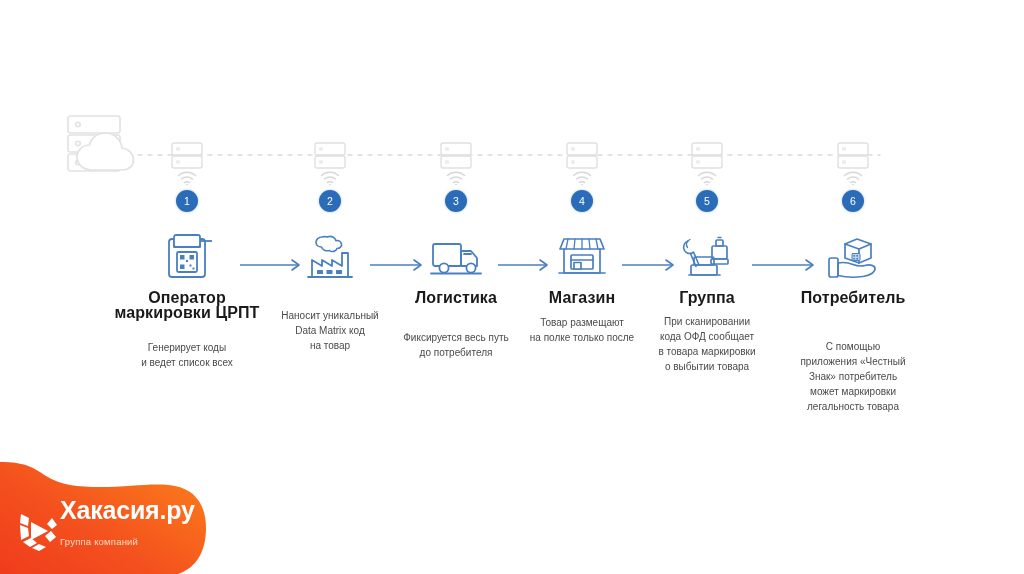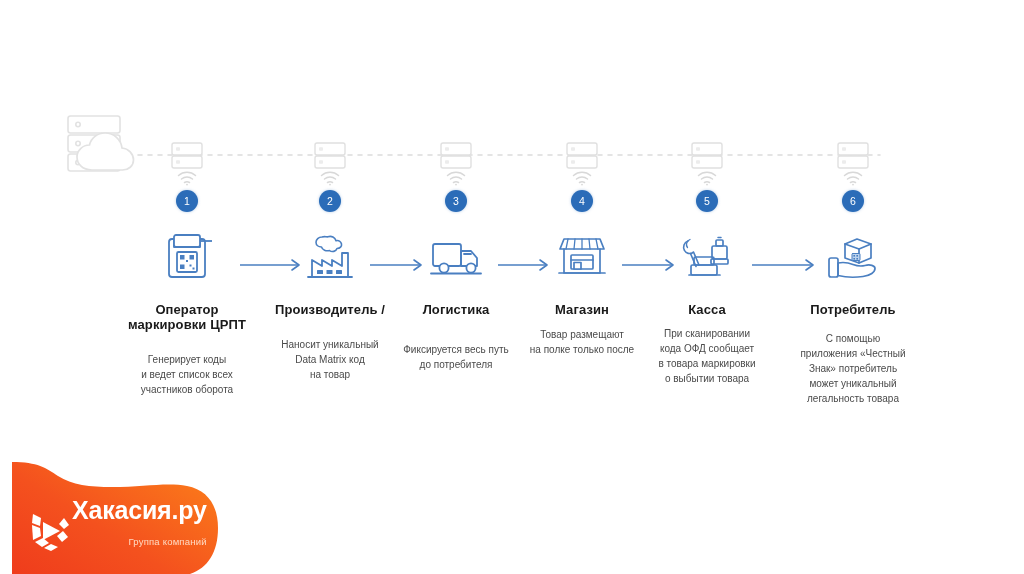--- a/index.html
+++ b/index.html
@@ -61,46 +61,45 @@
     box-shadow: 0 0 3px rgba(43,108,184,0.35);
   }
   .mainicon {
     height: 62px;
     margin-top: 14px;
     display: flex;
     align-items: center;
     justify-content: center;
   }
   .coltitle {
-    margin-top: 14px;
-    font-size: 13px;
+    margin-top: 2px;
+    font-size: 16px;
     font-weight: bold;
     color: #1a1a1a;
     line-height: 15px;
     letter-spacing: 0.1px;
   }
   .coldesc {
     margin-top: 20px;
     font-size: 10px;
     color: #4a4a4a;
     line-height: 15px;
   }
   .arrow {
     position: absolute;
     top: 257px;
   }
 
   
   #brand {
     position: absolute;
-    left: 12px;
+    left: 0;
     bottom: 0;
     width: 260px;
     height: 140px;
-    text-align: right;
   }
   #brandtext {
     position: absolute;
     left: 60px;
     bottom: 26px;
     color: #ffffff;
   }
   #brandname {
     font-size: 25px;
     font-weight: bold;
@@ -232,21 +231,20 @@
           </g>
         </svg>
       </div>
       <div class="coltitle">
         <div>Оператор</div>
         <div>маркировки ЦРПТ</div>
       </div>
       <div class="coldesc">
         <div>Генерирует коды</div>
         <div>и ведет список всех</div>
-        <div>участников оборота</div>
       </div>
     </div>
 
     <div class="col" style="left:250px;">
       <div class="wifi">
         <svg width="22" height="16" viewBox="0 0 22 16">
           <g fill="none" stroke="#d8d8d8" stroke-width="1.5" stroke-linecap="round">
             <path d="M2.5 5.5 A13 13 0 0 1 19.5 5.5"></path>
             <path d="M5.5 9 A9 9 0 0 1 16.5 9"></path>
             <path d="M8.5 12.5 A5 5 0 0 1 13.5 12.5"></path>
@@ -264,21 +262,20 @@
           <path d="M12 46 L12 29 L22 35 L22 29 L32 35 L32 29 L42 35 L42 22 L48 22 L48 46 Z"></path>
           <line x1="8" y1="46" x2="52" y2="46"></line>
           <g fill="#4a7fc1" stroke="none">
             <rect x="17" y="39" width="6" height="4" rx="0.5"></rect>
             <rect x="26.5" y="39" width="6" height="4" rx="0.5"></rect>
             <rect x="36" y="39" width="6" height="4" rx="0.5"></rect>
           </g>
         </svg>
       </div>
       <div class="coltitle">
-        <div>Производитель /</div>
       </div>
       <div class="coldesc">
         <div>Наносит уникальный</div>
         <div>Data Matrix код</div>
         <div>на товар</div>
       </div>
     </div>
 
     <div class="col" style="left:376px;">
       <div class="wifi">
@@ -373,21 +370,21 @@
           <rect x="17" y="26" width="20" height="8" rx="1.5"></rect>
           <line x1="12" y1="44" x2="43" y2="44" stroke-width="1.7"></line>
 
           <rect x="35" y="15" width="15" height="13" rx="1.5"></rect>
           <rect x="39" y="9" width="7" height="6" rx="1"></rect>
           <line x1="41" y1="6.5" x2="44" y2="6.5" stroke-width="1.5"></line>
           <rect x="34" y="28" width="17" height="5" rx="1"></rect>
         </svg>
       </div>
       <div class="coltitle">
-        <div>Касса</div>
+        <div>Группа</div>
       </div>
       <div class="coldesc" style="margin-top:9px;">
         <div>При сканировании</div>
         <div>кода ОФД сообщает</div>
         <div>в товара маркировки</div>
         <div>о выбытии товара</div>
       </div>
     </div>
 
     <div class="col" style="left:773px;">
@@ -418,25 +415,25 @@
 
           <rect x="6" y="26" width="9" height="19" rx="2"></rect>
           <path d="M15 31 C20 30 25 30.5 30 32.5 C34 34 38 34.5 42 33.5
                    C47 32.2 52 33.5 52 36.5 C52 40 47.5 43.5 40 44.5
                    C31 45.8 21 45 15 43.5 Z"></path>
         </svg>
       </div>
       <div class="coltitle">
         <div>Потребитель</div>
       </div>
-      <div class="coldesc" style="margin-top:14px;">
+      <div class="coldesc" style="margin-top:34px;">
         <div>С помощью</div>
         <div>приложения «Честный</div>
         <div>Знак» потребитель</div>
-        <div>может уникальный</div>
+        <div>может маркировки</div>
         <div>легальность товара</div>
       </div>
     </div>
 
   </div>
 
   <div id="brand">
     <svg width="260" height="140" viewBox="0 0 260 140">
       <defs>
         <linearGradient id="og" x1="0" y1="1" x2="1" y2="0.15">

